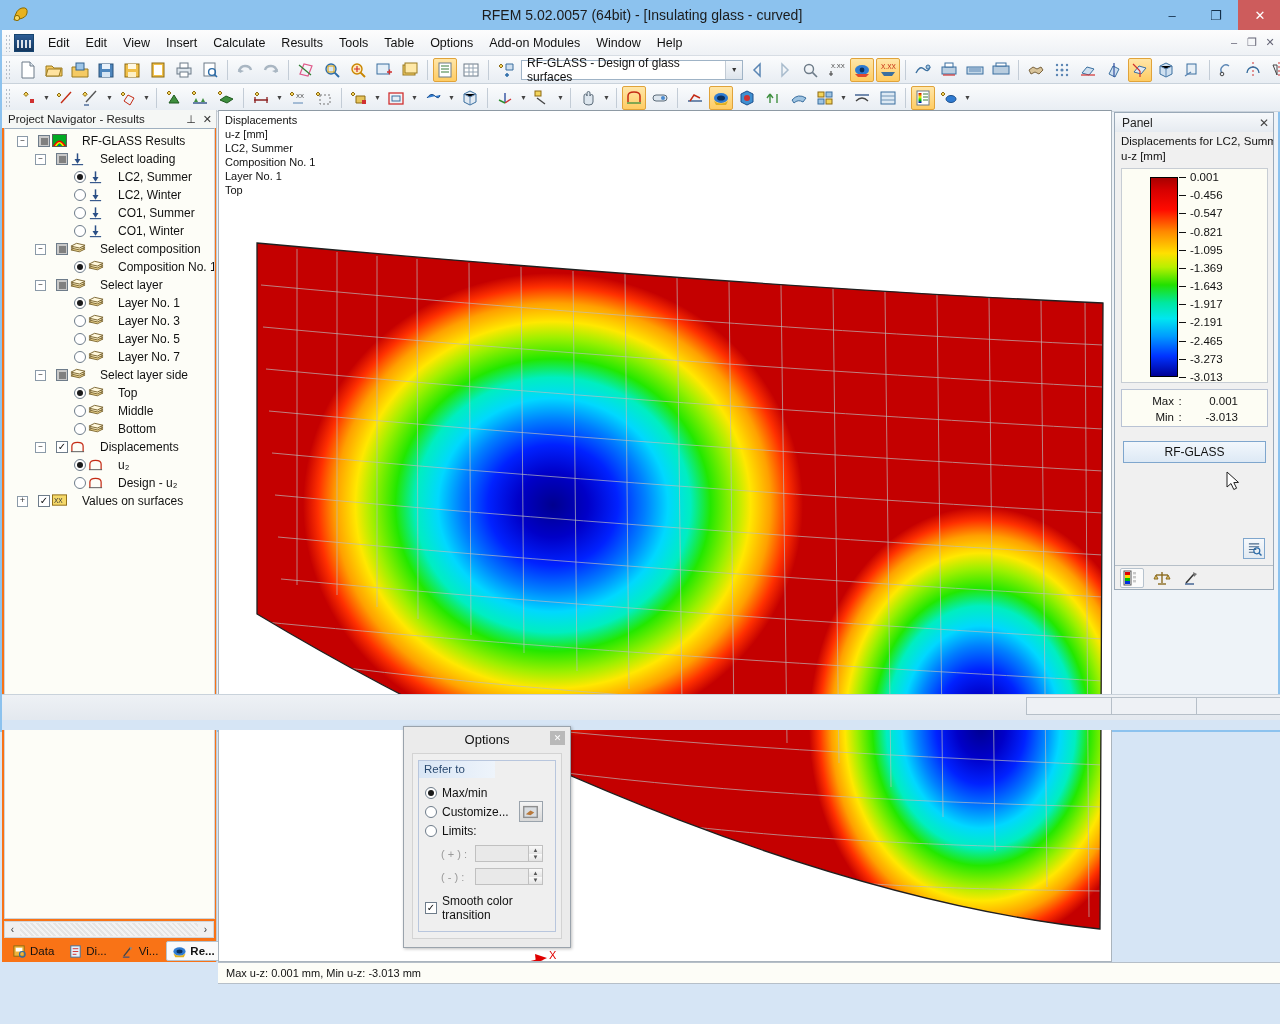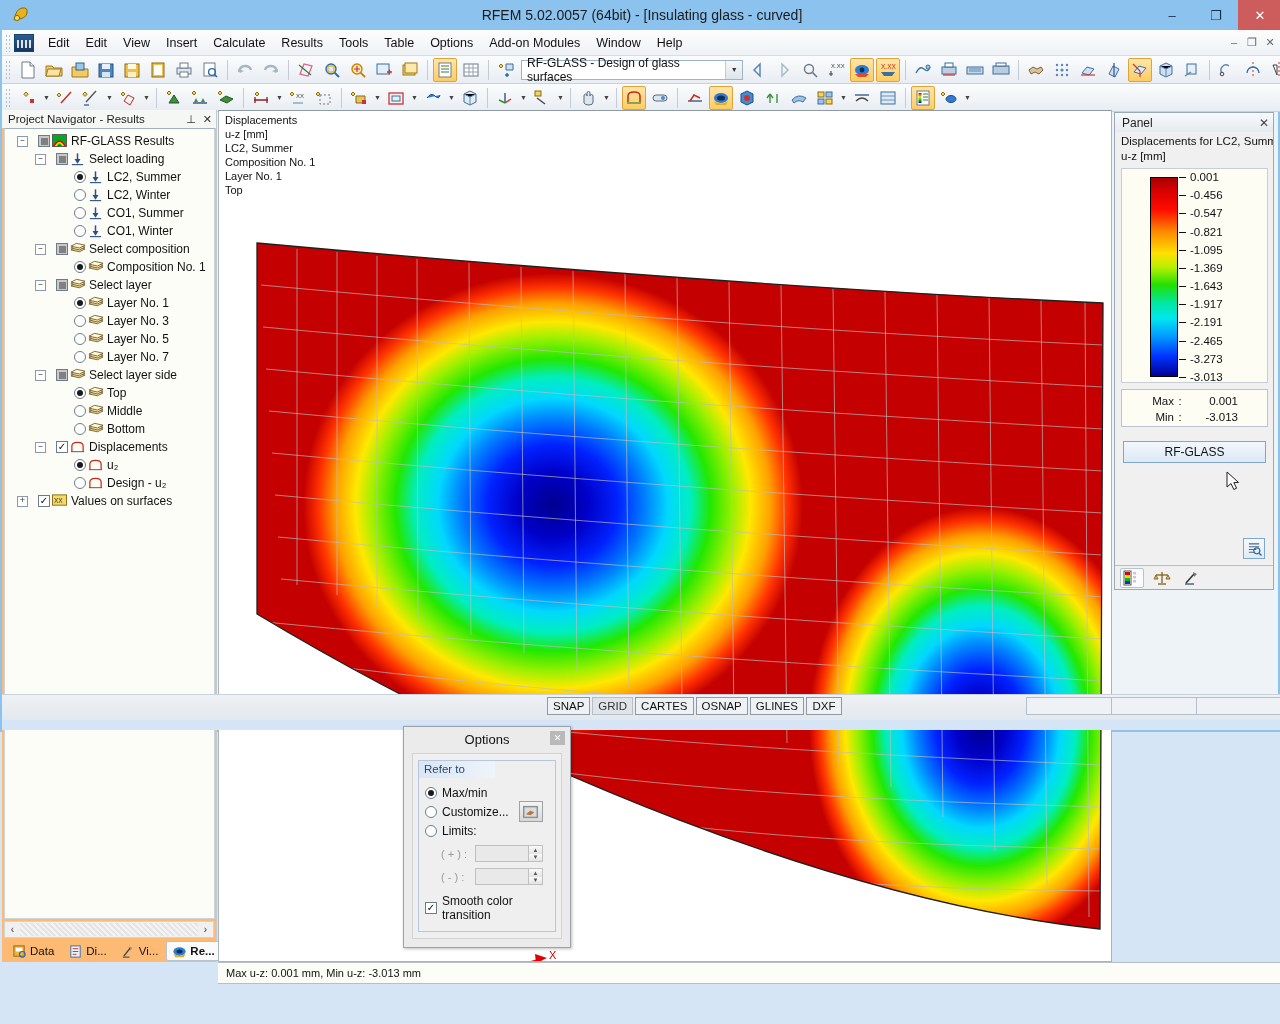--- a/index.html
+++ b/index.html
@@ -103,21 +103,21 @@
     border-left: 1px solid #c2cbd5; display: flex; align-items: center; justify-content: center;
     font-size: 7px; color: #333;
   }
 
   
   .ico { width: 18px; height: 18px; display:block; }
 
   
   #navigator {
     position: absolute; left: 0; top: 110px; width: 215px; height: 852px;
-    background: #fdba74;
+    background: #f97316;
     border-right: 1px solid #c3c9cf;
     display: flex; flex-direction: column;
   }
   #nav-title {
     height: 18px; display: flex; align-items: center;
     font-size: 11.5px; color: #222; padding: 0 4px 0 6px;
     background: #f5f7f5;
   }
   #nav-title .nav-ctl { margin-left: auto; display: flex; gap: 7px; color:#333; font-size: 11px; }
   #nav-body {
@@ -143,21 +143,21 @@
     display: flex; align-items: center; justify-content: center;
     font-size: 10px; line-height: 10px; color: #0a0a0a;
   }
   .chk.gray { background: #c9c9c9; }
   .chk.gray:after { content: ""; width: 7px; height: 7px; background: #808080; display:block; }
   .radio {
     width: 12px; height: 12px; border: 1px solid #6e7c8a; border-radius: 50%;
     background: #fff; flex: none; display: flex; align-items: center; justify-content: center;
   }
   .radio.on:after { content:""; width: 6px; height: 6px; border-radius: 50%; background: #1a1a1a; }
-  .tlabel { margin-left: 4px; }
+  .tlabel { margin-left: 15px; }
   .ticon { width: 15px; height: 14px; flex: none; margin-left: 2px; }
 
   
   #nav-hscroll {
     height: 17px; margin: 2px 2px 0 2px; display: flex; align-items: center;
     background: #f0f0f0; border: 1px solid #cfd4d9;
   }
   #nav-hscroll .sbtn { width: 15px; text-align: center; font-size: 10px; color: #333; }
   #nav-hscroll .strack { flex: 1; height: 13px; background:
       repeating-linear-gradient(45deg,#e4e4e4 0 2px,#f3f3f3 2px 4px); }
@@ -1423,28 +1423,20 @@
 
   <svg id="cursor-arrow" width="16" height="22" viewBox="0 0 16 22">
     <path d="M1 1 L1 16 L5 12.5 L7.8 18.5 L10.6 17.2 L7.8 11.6 L12.5 11.4 Z" fill="#ffffff" stroke="#202020" stroke-width="1"></path>
   </svg>
 
   <div id="status-line">
     <span>Max u-z: 0.001 mm, Min u-z: -3.013 mm</span>
   </div>
 
   <div id="statusbar">
-    <div id="sb-mid">
-      <div class="sb-cell">SNAP</div>
-      <div class="sb-cell pressed">GRID</div>
-      <div class="sb-cell">CARTES</div>
-      <div class="sb-cell">OSNAP</div>
-      <div class="sb-cell">GLINES</div>
-      <div class="sb-cell">DXF</div>
-    </div>
     <div class="sb-right">
       <div class="sb-box"></div>
       <div class="sb-box"></div>
       <div class="sb-box"></div>
     </div>
     <div id="sb-bottomline"></div>
   </div>
 
 </div>
 

